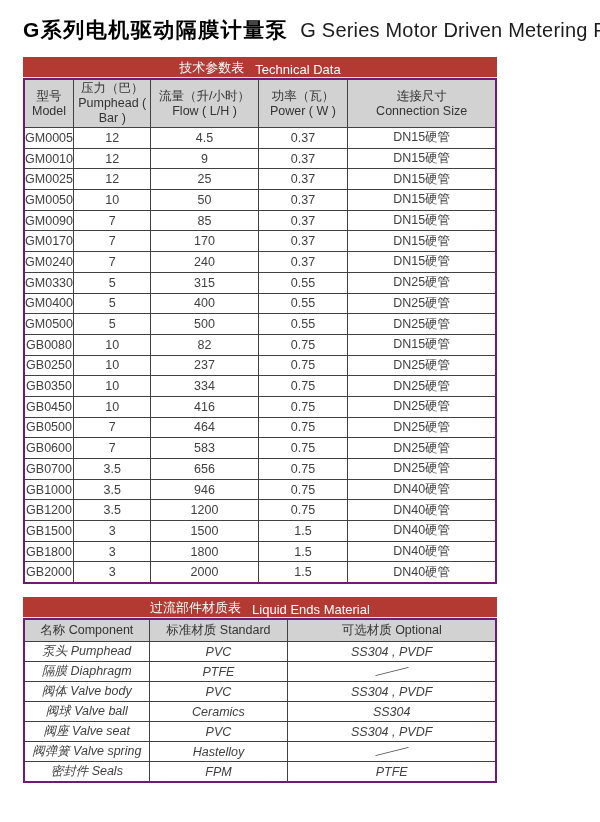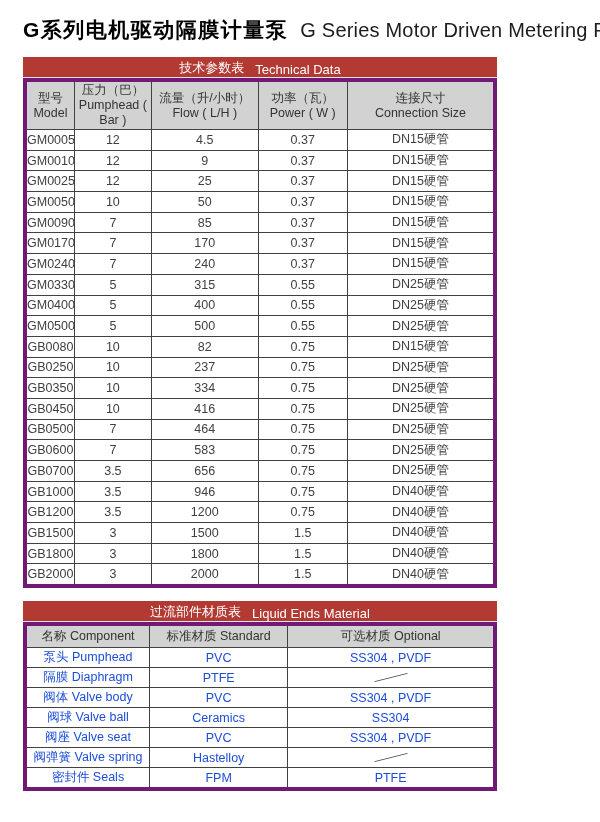--- a/index.html
+++ b/index.html
@@ -50,21 +50,21 @@
     justify-content: center;
     font-size: 13px;
     border-bottom: 1px solid #e6e6e6;
   }
   .band .zh { margin-right: 11px; }
   
   table {
     width: 100%;
     border-collapse: collapse;
     table-layout: fixed;
-    border: 4px solid #701a75;
+    border: 2px solid #701a75;
     padding-left: 19px;
   }
   th, td {
     border: 1px solid #414141;
     text-align: center;
     vertical-align: middle;
     overflow: hidden;
     padding: 0;
   }
   thead th {
@@ -86,21 +86,22 @@
   }
   
   .section-gap { height: 13px; }
   #mat-table thead th {
     height: 21px;
     font-size: 12.5px;
   }
   #mat-table tbody td {
     height: 19px;
     font-size: 12.5px;
-    color: #1d4ed8;
+    color: #404040;
+    font-style: italic;
   }
   
   .slash-line {
     display: inline-block;
     width: 34px;
     height: 0;
     border-bottom: 1.6px solid #4a4a4a;
     transform: rotate(-14deg);
     margin-bottom: 4px;
   }

